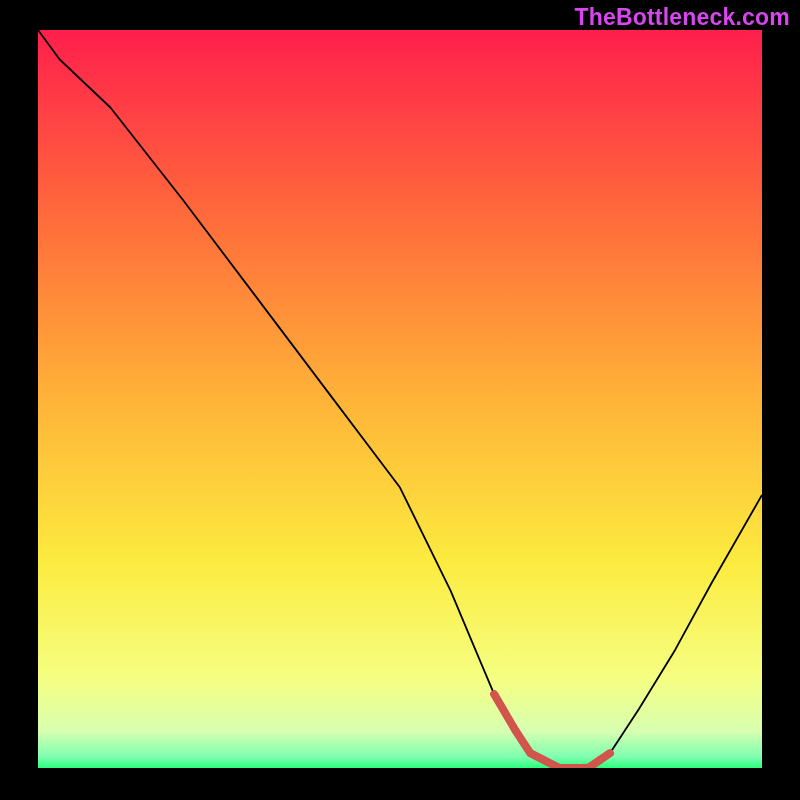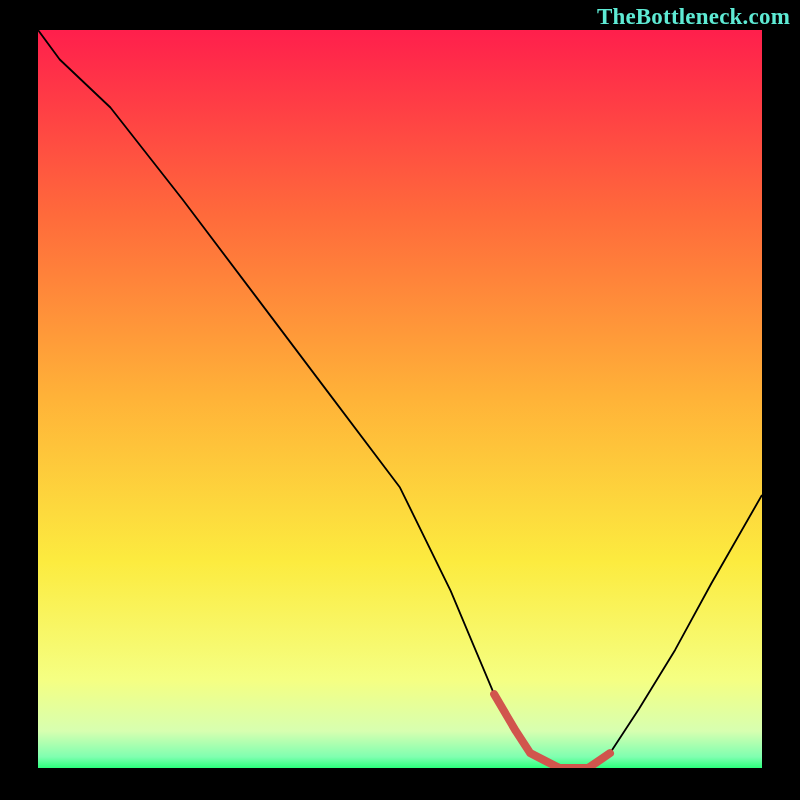--- a/index.html
+++ b/index.html
@@ -13,26 +13,25 @@
   }
   .container {
     position: relative;
     width: 800px;
     height: 800px;
   }
   .watermark {
     position: absolute;
     top: 4px;
     right: 10px;
-    color: #5eead4;
+    color: #d946ef;
     font-size: 23px;
     font-weight: 600;
     letter-spacing: 0.2px;
     z-index: 20;
-    font-family: Liberation Serif, serif;
   }
   .plot {
     position: absolute;
     left: 38px;
     top: 30px;
     width: 724px;
     height: 738px;
     overflow: hidden;
   }
   .plot svg {

